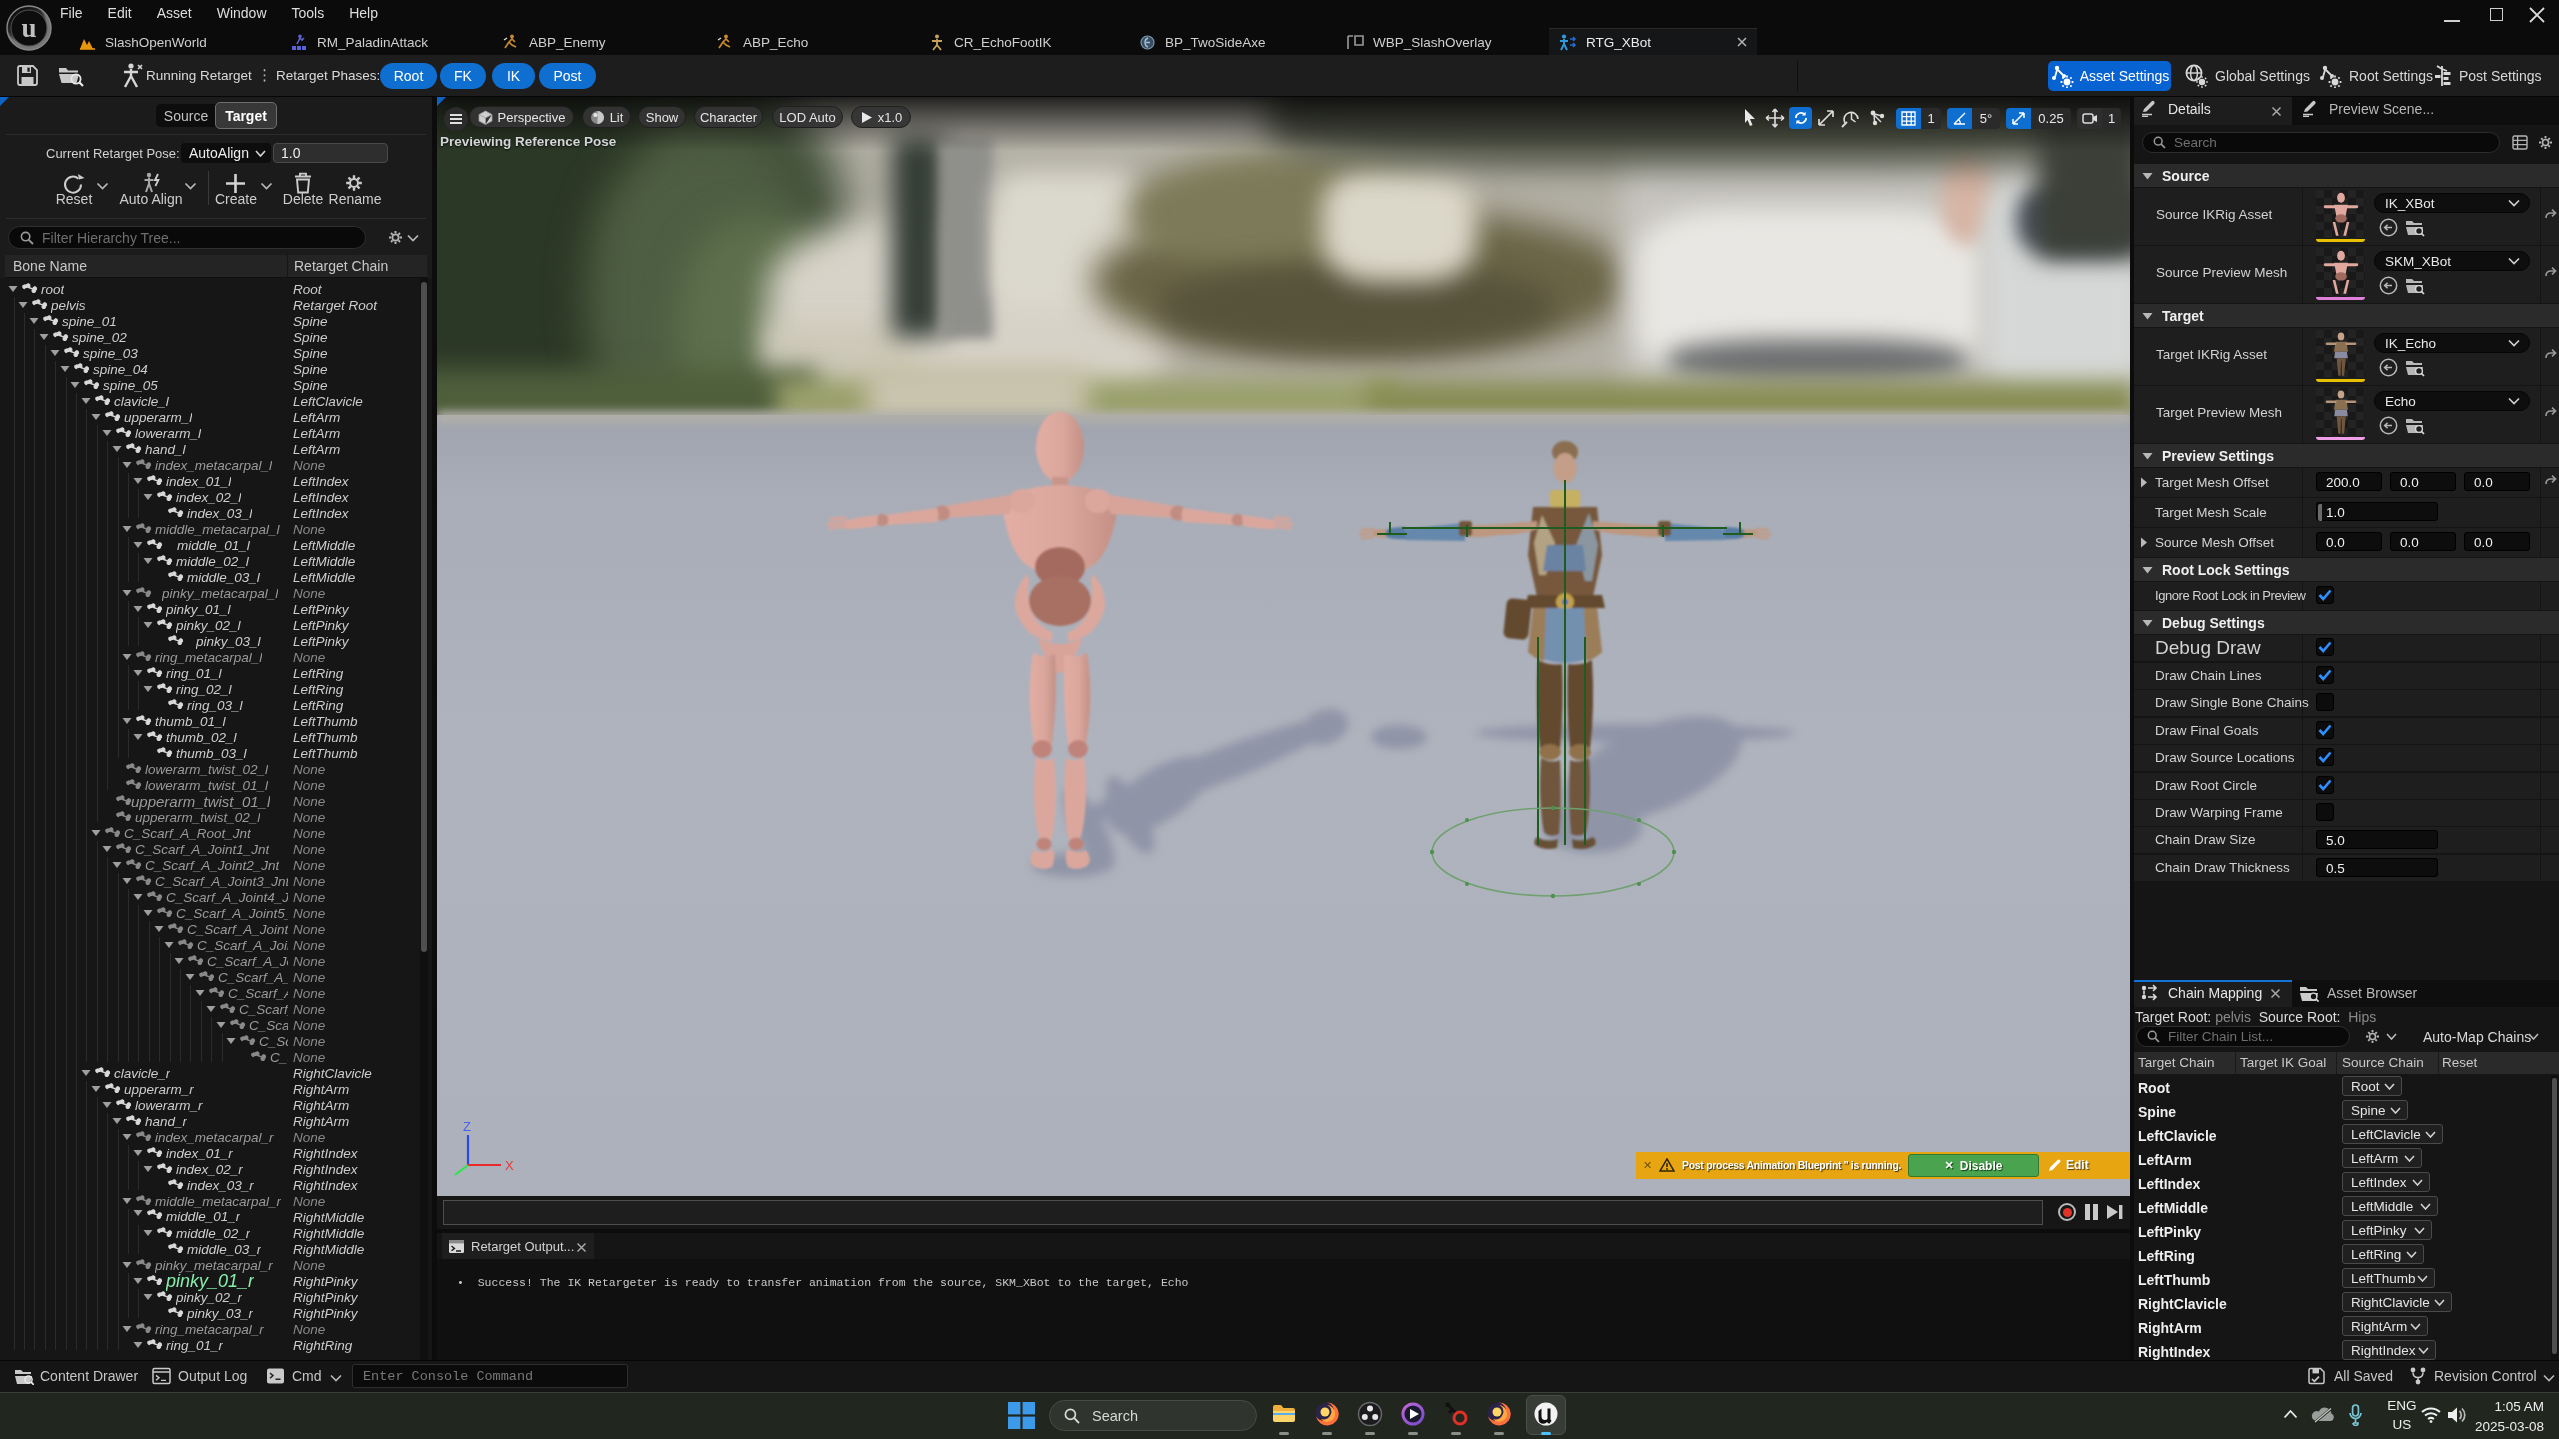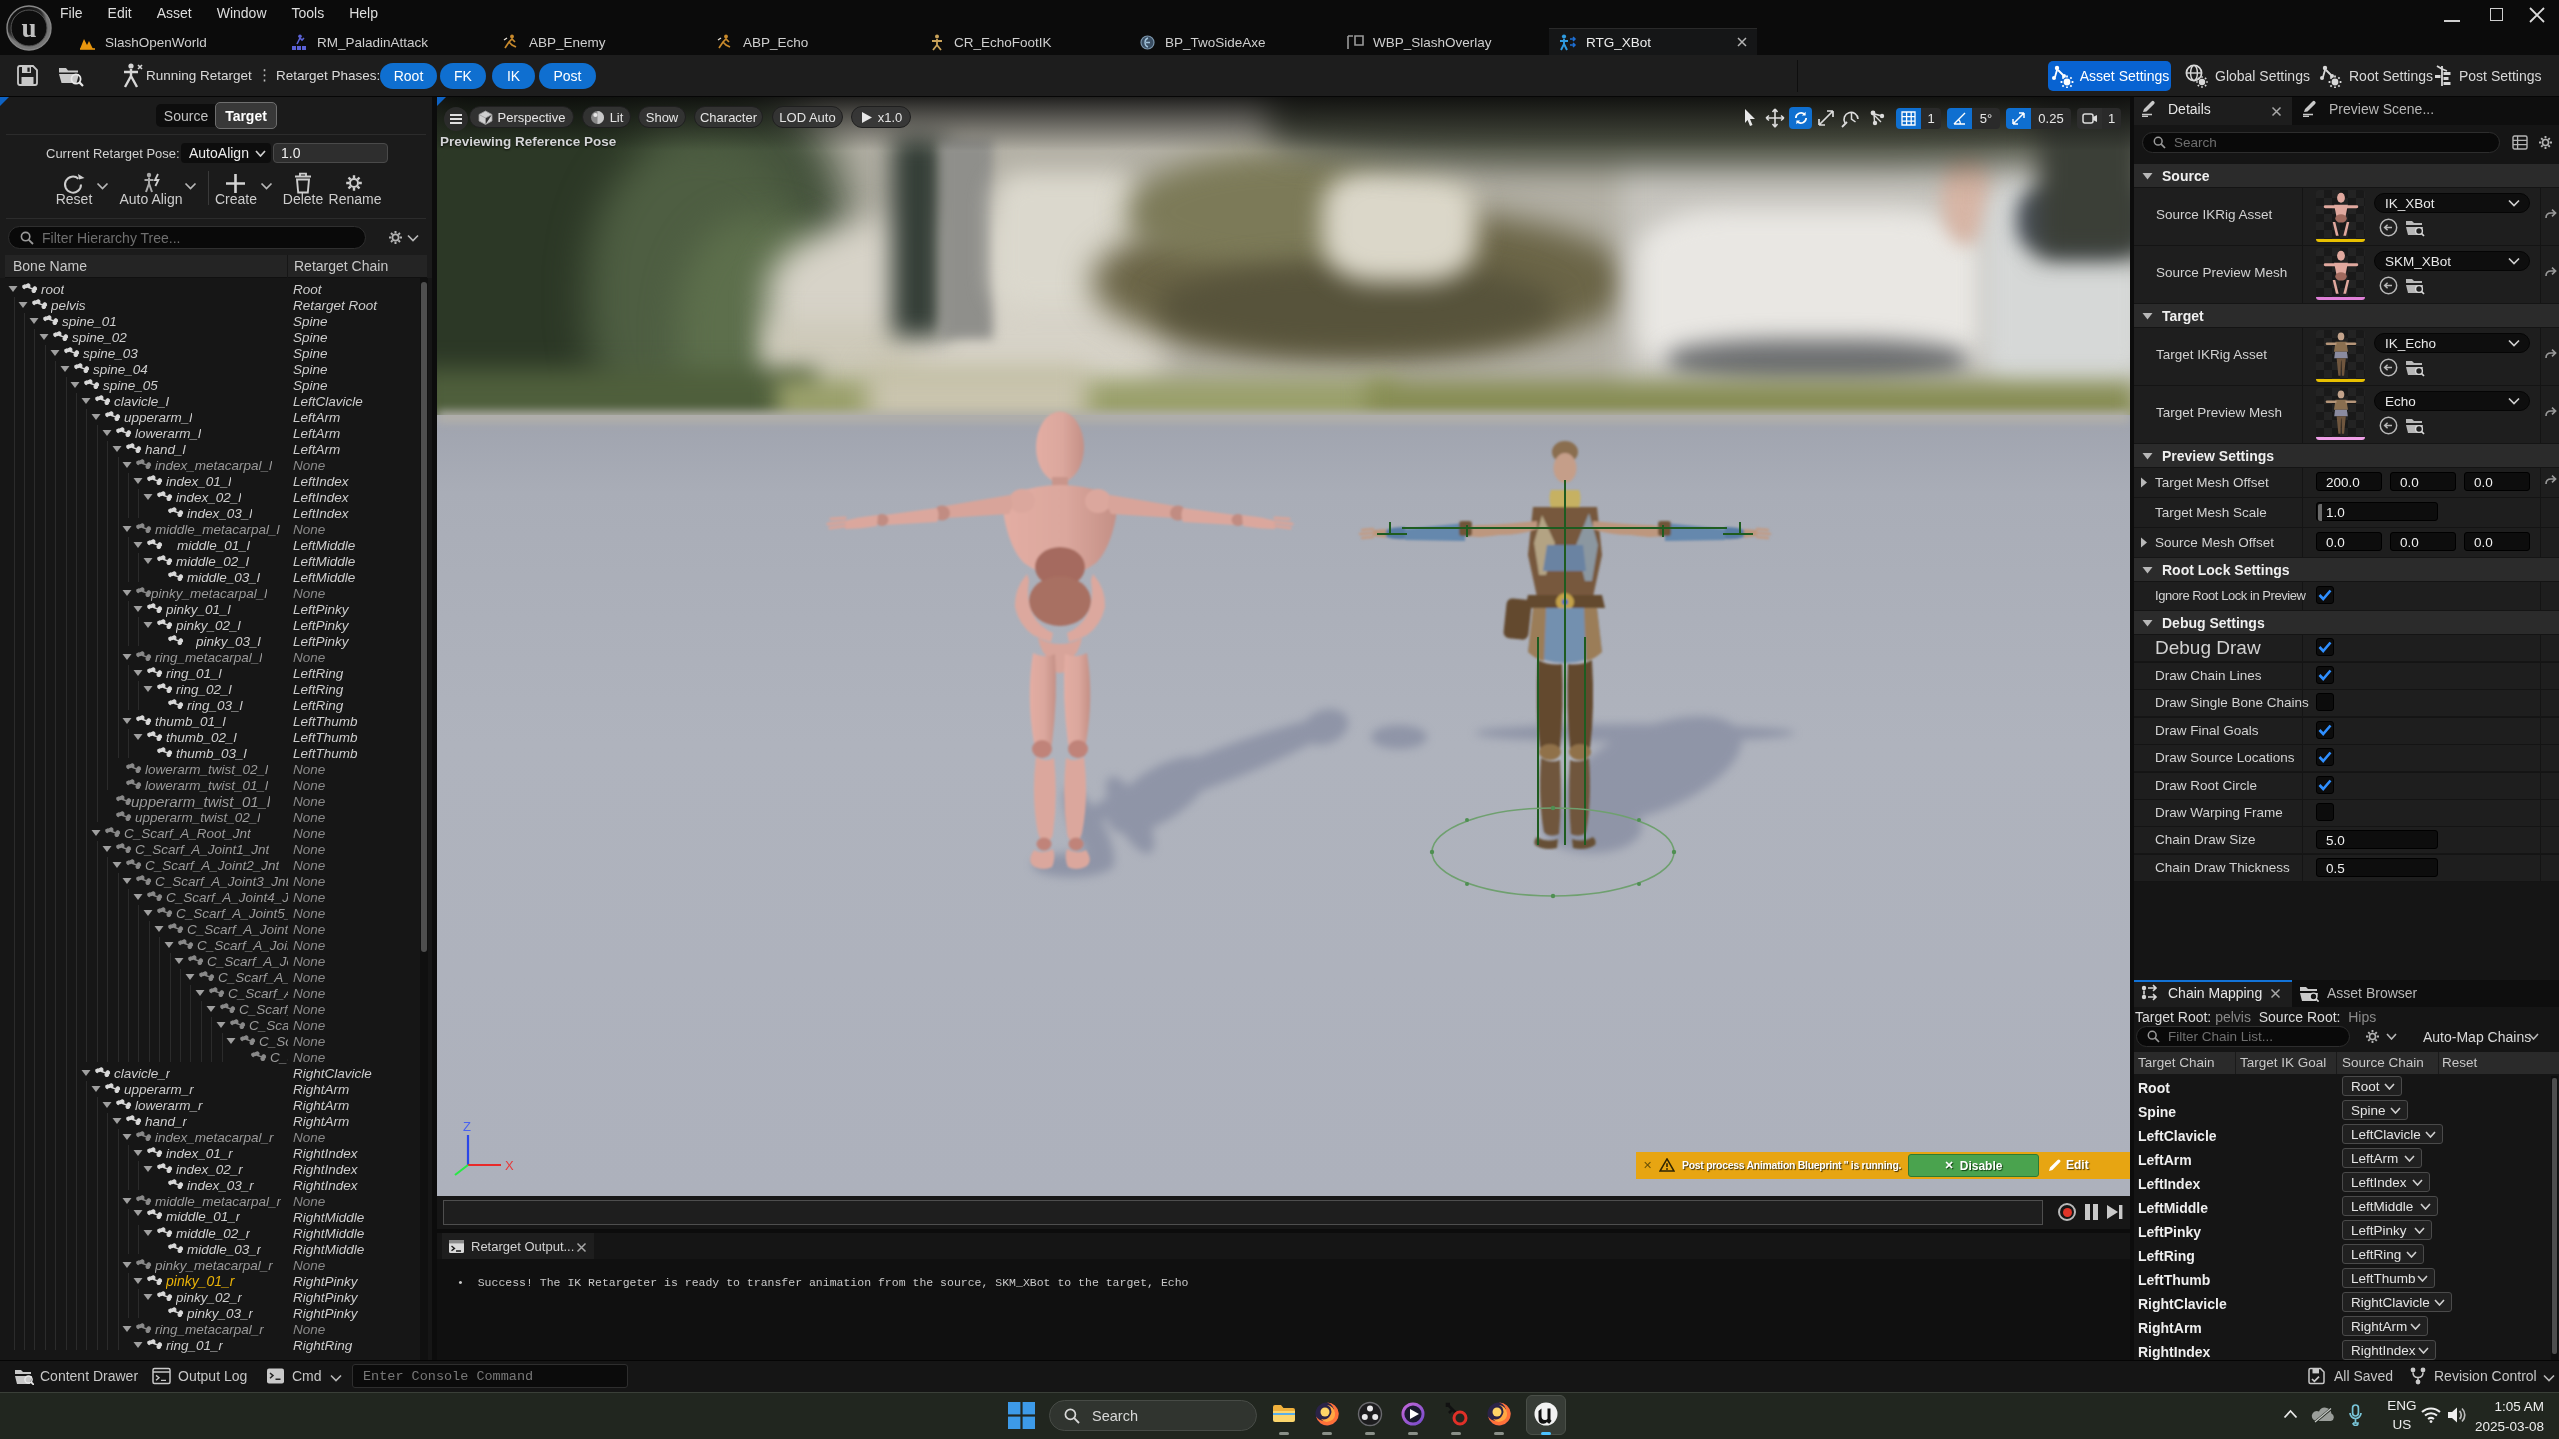--- a/index.html
+++ b/index.html
@@ -575,21 +575,21 @@
       <span style="width:122px;flex:none"></span>
       <svg width="10" height="8" viewBox="0 0 10 8" style="flex:none">
         <path d="M0.5 1 L9.5 1 L5 7 z" fill="#9f9f9f"></path>
       </svg>
       <span style="width:4px;flex:none"></span>
       <span style="flex:none">
         <svg width="15" height="12" viewBox="0 0 15 12" style="transform:rotate(-18deg)">
           <path d="M3.2 4.2 a1.9 1.9 0 1 1 2.2-2.2 a1.9 1.9 0 1 1 2.2 2.2 L10.8 7 a1.9 1.9 0 1 1 2.2 2.2 a1.9 1.9 0 1 1-2.2-2.2 L6.4 4.2" fill="#8a8a8a" stroke="#8a8a8a" stroke-width="1"></path>
         </svg>
       </span>
-      <span style="margin-left:0;font-size:13.5px;font-style:italic;color:#9a9a9a;white-space:nowrap;overflow:hidden;max-width:133px">pinky_metacarpal_l</span>
+      <span style="margin-left:11px;font-size:13.5px;font-style:italic;color:#9a9a9a;white-space:nowrap;overflow:hidden;max-width:133px">pinky_metacarpal_l</span>
     </div>
     <div class="abs" style="left:293px;top:307px;height:16px;display:flex;align-items:center;font-size:13.5px;font-style:italic;color:#8a8a8a;background:#161616;padding-right:4px">None</div>
     <div class="abs" style="left:0;top:323px;width:432px;height:16px;display:flex;align-items:center">
       <span style="width:133px;flex:none"></span>
       <svg width="10" height="8" viewBox="0 0 10 8" style="flex:none">
         <path d="M0.5 1 L9.5 1 L5 7 z" fill="#9f9f9f"></path>
       </svg>
       <span style="width:4px;flex:none"></span>
       <span style="flex:none">
         <svg width="15" height="12" viewBox="0 0 15 12" style="transform:rotate(-18deg)">
@@ -1157,21 +1157,21 @@
       <span style="width:133px;flex:none"></span>
       <svg width="10" height="8" viewBox="0 0 10 8" style="flex:none">
         <path d="M0.5 1 L9.5 1 L5 7 z" fill="#9f9f9f"></path>
       </svg>
       <span style="width:4px;flex:none"></span>
       <span style="flex:none">
         <svg width="15" height="12" viewBox="0 0 15 12" style="transform:rotate(-18deg)">
           <path d="M3.2 4.2 a1.9 1.9 0 1 1 2.2-2.2 a1.9 1.9 0 1 1 2.2 2.2 L10.8 7 a1.9 1.9 0 1 1 2.2 2.2 a1.9 1.9 0 1 1-2.2-2.2 L6.4 4.2" fill="#d9d9d9" stroke="#d9d9d9" stroke-width="1"></path>
         </svg>
       </span>
-      <span style="margin-left:4px;font-size:14px;font-style:italic;color:#eab308;white-space:nowrap;overflow:hidden;max-width:122px">pinky_01_r</span>
+      <span style="margin-left:4px;font-size:18px;font-style:italic;color:#86efac;white-space:nowrap;overflow:hidden;max-width:122px">pinky_01_r</span>
     </div>
     <div class="abs" style="left:293px;top:995px;height:16px;display:flex;align-items:center;font-size:13.5px;font-style:italic;color:#cdcdcd;background:#161616;padding-right:4px">RightPinky</div>
     <div class="abs" style="left:0;top:1011px;width:432px;height:16px;display:flex;align-items:center">
       <span style="width:143px;flex:none"></span>
       <svg width="10" height="8" viewBox="0 0 10 8" style="flex:none">
         <path d="M0.5 1 L9.5 1 L5 7 z" fill="#9f9f9f"></path>
       </svg>
       <span style="width:4px;flex:none"></span>
       <span style="flex:none">
         <svg width="15" height="12" viewBox="0 0 15 12" style="transform:rotate(-18deg)">

